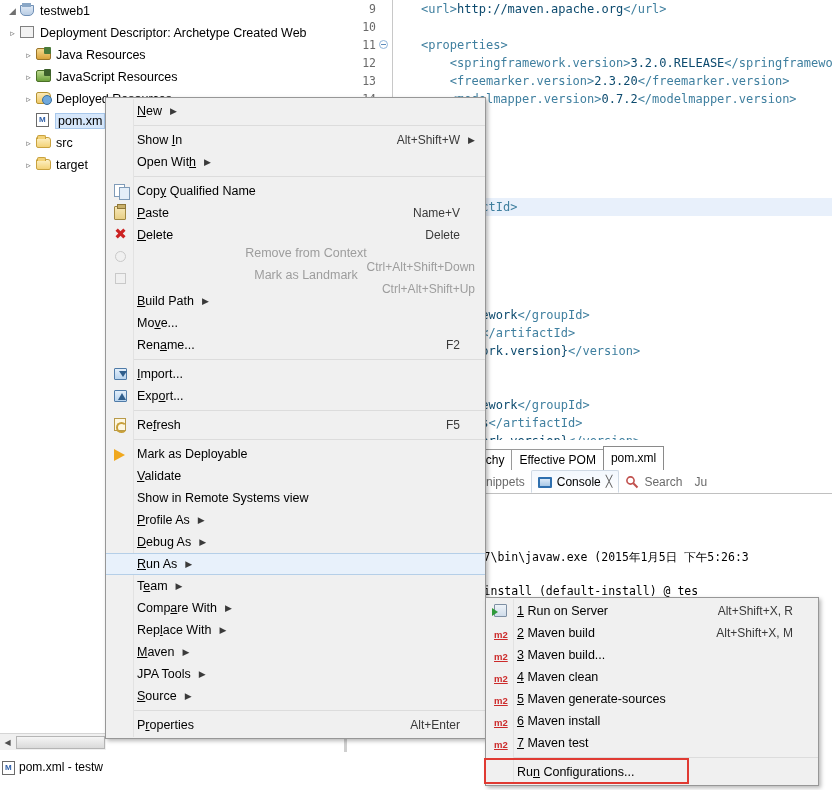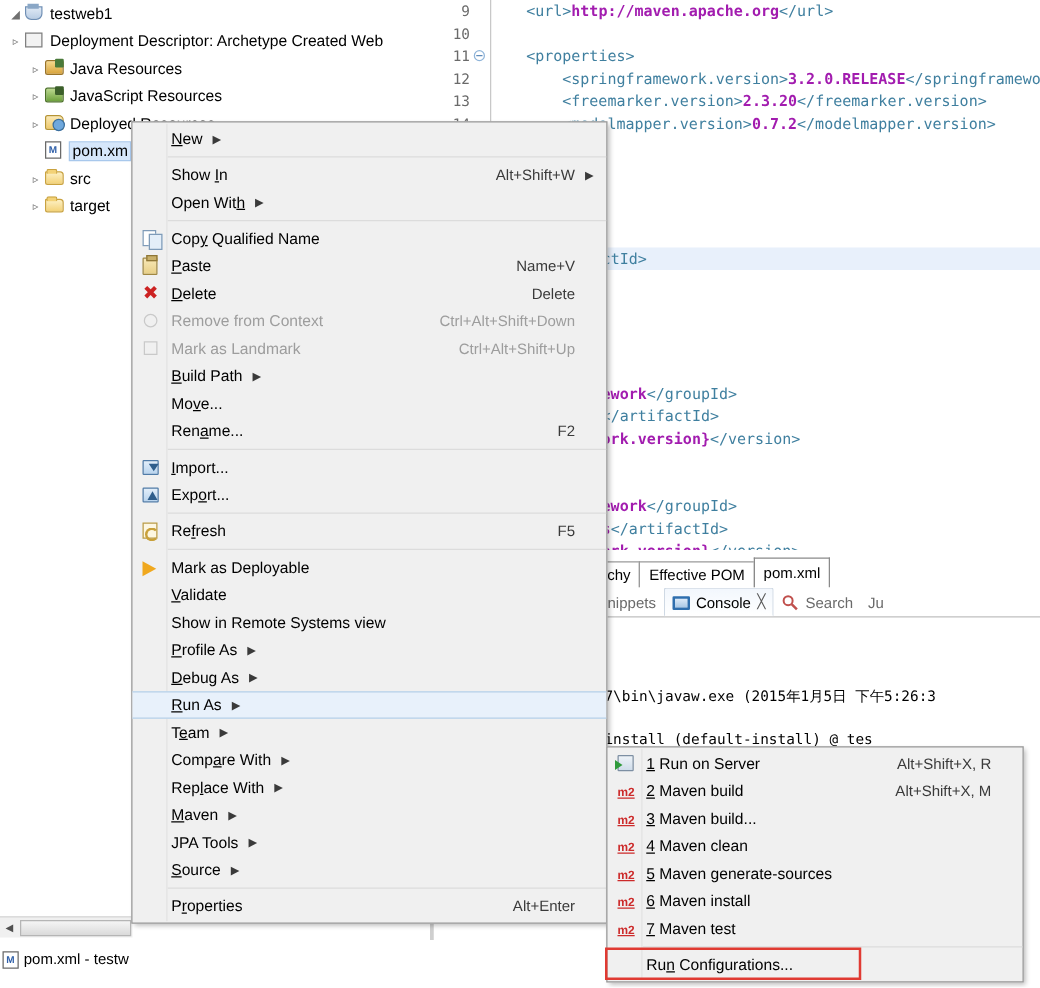--- a/index.html
+++ b/index.html
@@ -97,21 +97,21 @@
     border:1px solid #8fb4d9; border-radius:50%; background:#fff;
   }
   #editor .gutter .fold:after{content:"";position:absolute;left:1px;top:3px;width:5px;height:1px;background:#5f8cbb;}
   #editor .codearea {
     position: absolute; left: 46px; top: 0; right: 0; height: 440px;
     overflow: hidden; white-space: pre;
   }
   #editor .cl { height: 18px; line-height: 18px; padding-left: 2px; }
   #editor .cl.hl { background: #e8f0fb; }
   .tag { color: #3f7f9f; }
-  .txt { color: #a21caf; font-weight: bold; margin-top: 32px; }
+  .txt { color: #0c4a6e; font-weight: normal; margin-top: 32px; }
   .vline {
     position:absolute; left:48px; top:0; width:1px; height:440px; background:#c8c8c8;
   }
 
   
   #formtabs {
     position: absolute; left: 344px; top: 440px; width: 488px; height: 30px;
     background: #ffffff;
   }
   #formtabs .ftabs { display: flex; align-items: flex-end; height: 30px; padding-left: 0; }
@@ -164,21 +164,21 @@
   }
   #ctxmenu .gutter-strip {
     position: absolute; left: 1px; top: 1px; width: 27px; bottom: 1px;
     background: #f0f0f0; border-right: 1px solid #e2e2e2;
   }
   .mi {
     position: relative; display: flex; align-items: center;
     height: 22px; padding-left: 31px; padding-right: 10px;
     font-size: 12.5px; color: #000; white-space: nowrap;
   }
-  .mi.disabled { color: #9d9d9d; }
+  .mi.disabled { color: #9d9d9d; flex-direction: column; }
   .mi.hl { background: #e8f1fb; border-top: 1px solid #b5cfe8; border-bottom: 1px solid #b5cfe8; }
   .mi .mlabel { flex: 0 0 auto; }
   .mi .maccel { margin-left: auto; color: #3a3a3a; font-size: 12px; padding-left: 18px; }
   .mi.disabled .maccel { color: #9d9d9d; }
   .mi .marrow {
     margin-left: 8px; width: 7px; text-align: center;
     color: #3a3a3a; font-size: 9px;
   }
   .mi .mspacer { margin-left: 8px; width: 7px; }
   .mi .micon {

